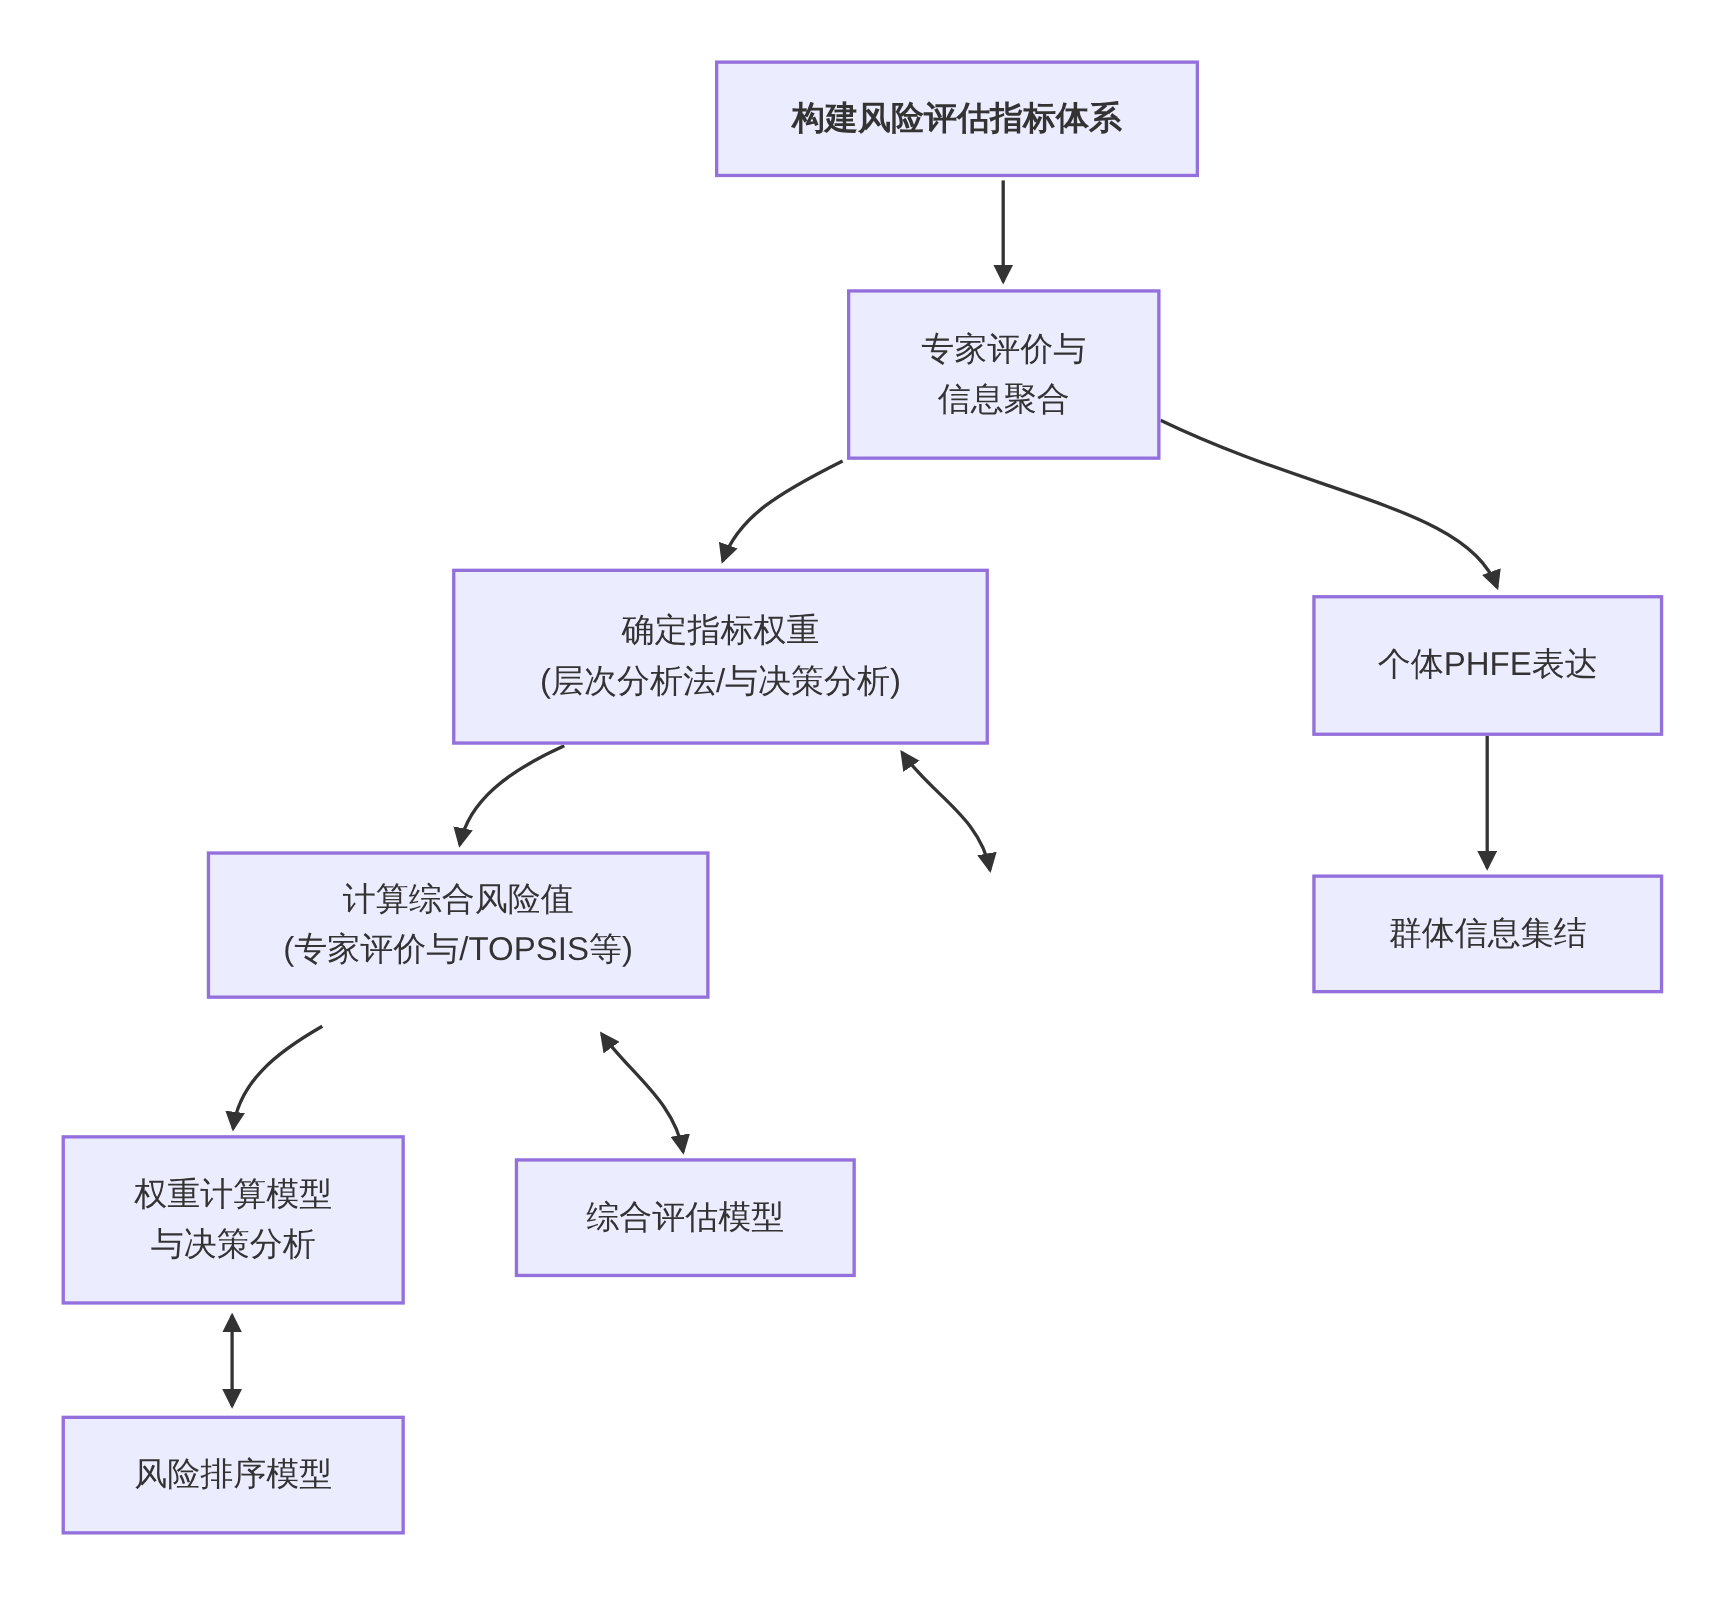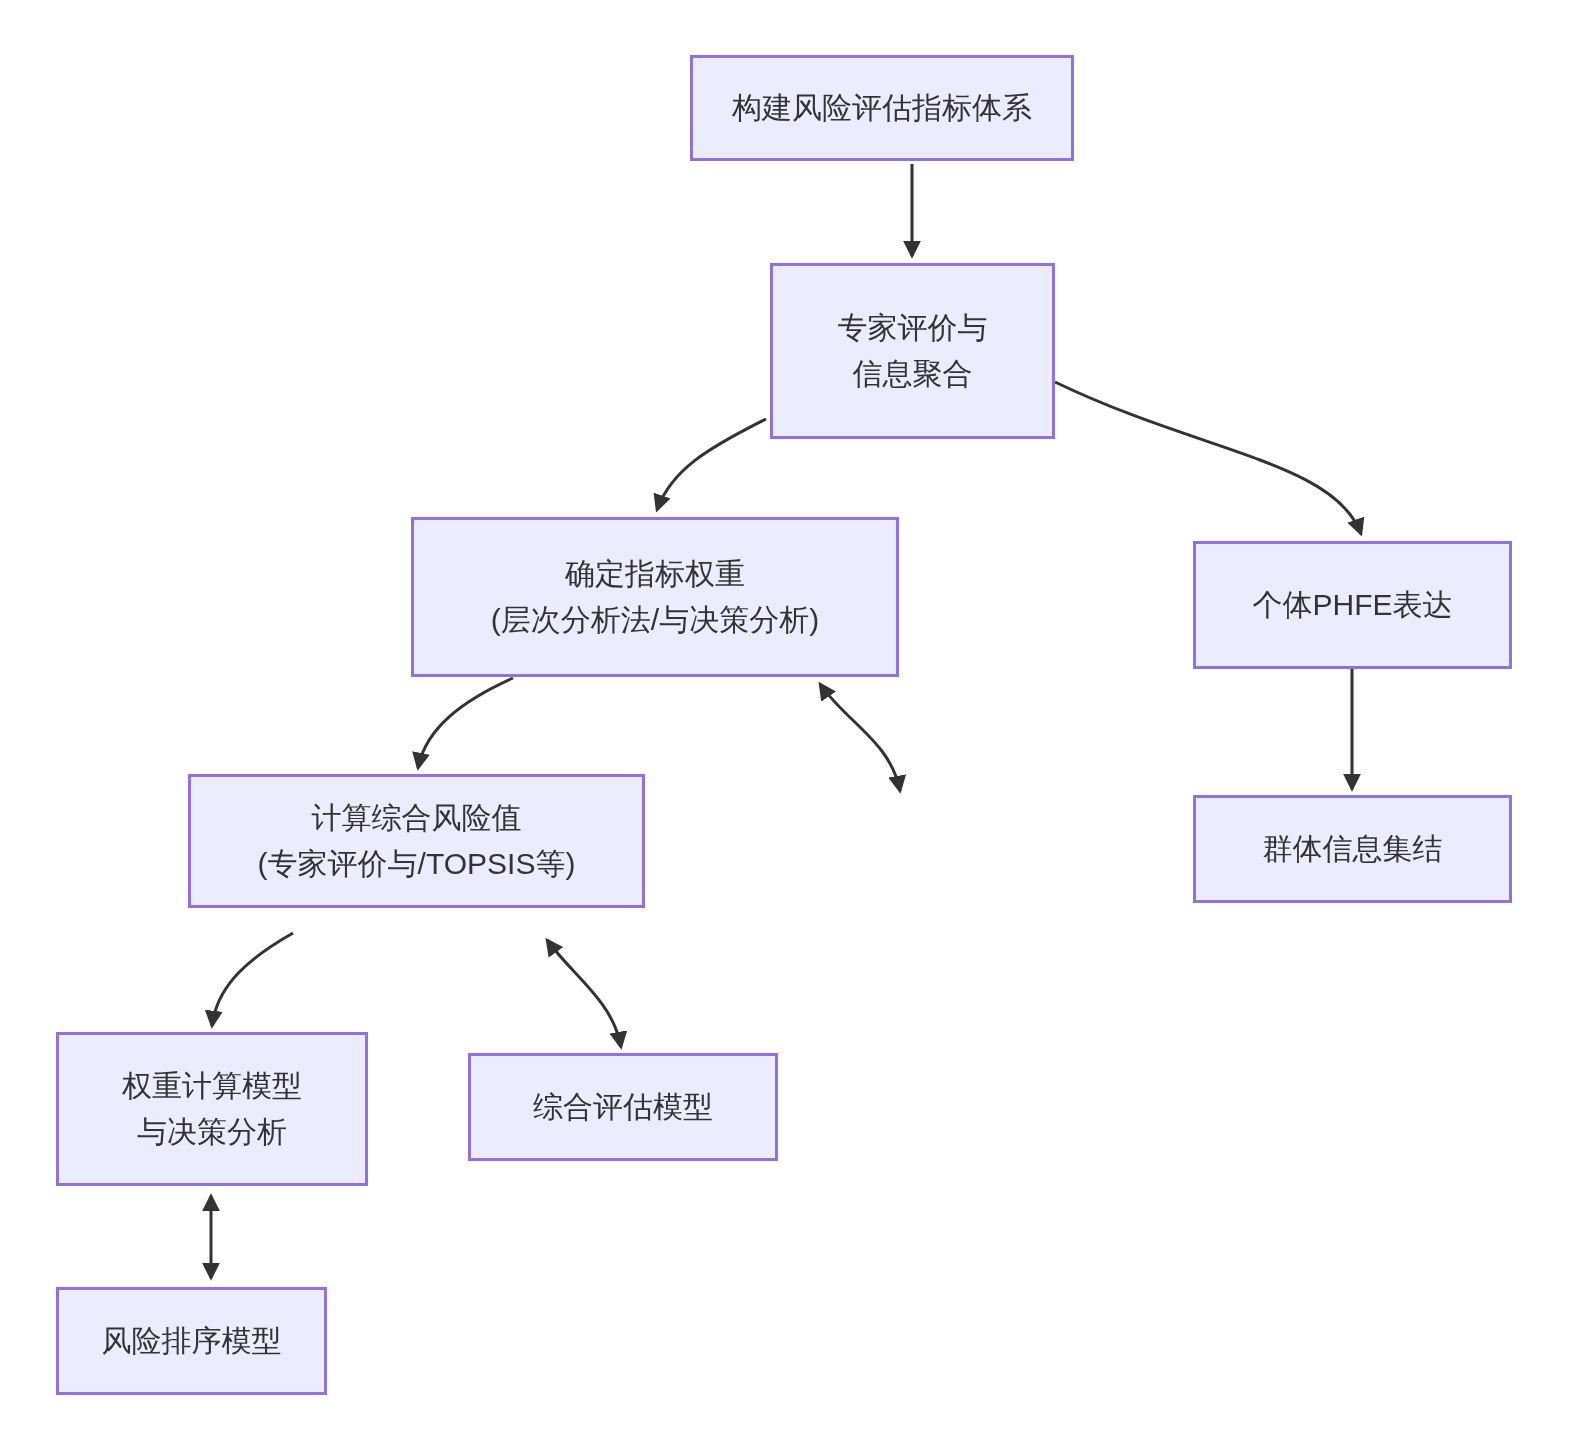--- a/index.html
+++ b/index.html
@@ -65,25 +65,25 @@
     <path class="edge" d="M 766 419 C 708 448, 671 470, 657 510" marker-end="url(#arrow)"></path>
     <path class="edge" d="M 1055 382 C 1200 452, 1335 462, 1361 534" marker-end="url(#arrow)"></path>
     <path class="edge" d="M 513 678 C 462 701, 426 728, 418 768" marker-end="url(#arrow)"></path>
     <path class="edge" d="M 820 684 C 846 722, 891 742, 900 791" marker-start="url(#arrow)" marker-end="url(#arrow)"></path>
     <path class="edge" d="M 1352 650 L 1352 789" marker-end="url(#arrow)"></path>
     <path class="edge" d="M 293 933 C 251 957, 217 984, 212 1026" marker-end="url(#arrow)"></path>
     <path class="edge" d="M 547 940 C 573 976, 613 1001, 621 1047" marker-start="url(#arrow)" marker-end="url(#arrow)"></path>
     <path class="edge" d="M 211 1196 L 211 1278" marker-start="url(#arrow)" marker-end="url(#arrow)"></path>
   </svg>
 
-  <div class="node" style="left:690px; top:55px; width:384px; height:106px;">
+  <div class="node" style="left:650px; top:55px; width:440px; height:106px;font-weight:bold;">
     <span class="node-line">构建风险评估指标体系</span>
   </div>
 
-  <div class="node" style="left:770px; top:263px; width:285px; height:176px;text-align:center;">
+  <div class="node" style="left:770px; top:263px; width:285px; height:155px;text-align:center;">
     <span class="node-line">专家评价与</span>
     <span class="node-line">信息聚合</span>
   </div>
 
   <div class="node" style="left:411px; top:517px; width:488px; height:160px;">
     <span class="node-line">确定指标权重</span>
     <span class="node-line">(层次分析法/与决策分析)</span>
   </div>
 
   <div class="node" style="left:1193px; top:541px; width:319px; height:128px;">
@@ -102,17 +102,17 @@
 
   <div class="node" style="left:56px; top:1032px; width:312px; height:154px;">
     <span class="node-line">权重计算模型</span>
     <span class="node-line">与决策分析</span>
   </div>
 
   <div class="node" style="left:468px; top:1053px; width:310px; height:108px;">
     <span class="node-line">综合评估模型</span>
   </div>
 
-  <div class="node" style="left:56px; top:1287px; width:271px; height:108px;">
+  <div class="node" style="left:56px; top:1287px; width:312px; height:108px;">
     <span class="node-line">风险排序模型</span>
   </div>
 
 </div>
 
 </body></html>

